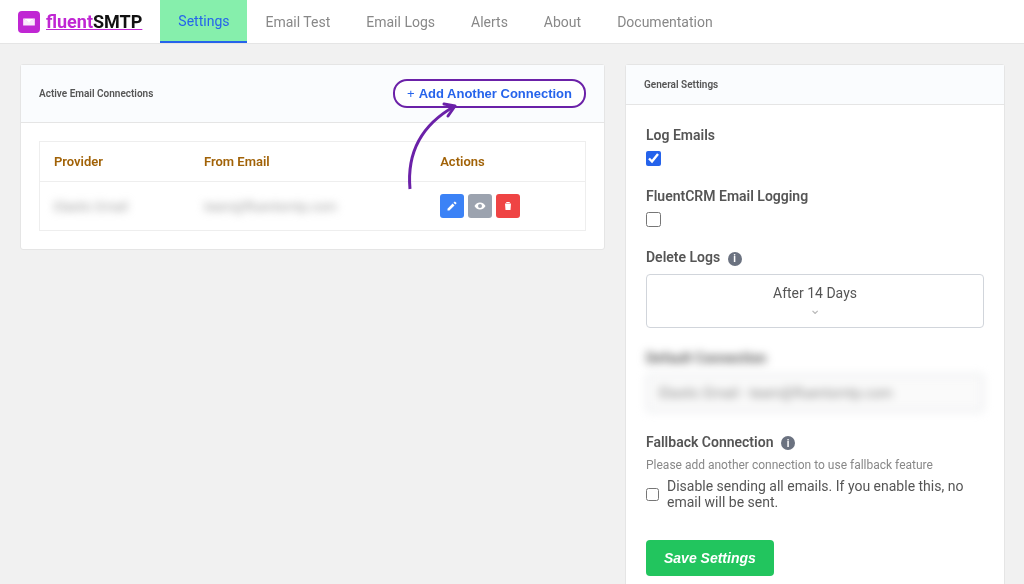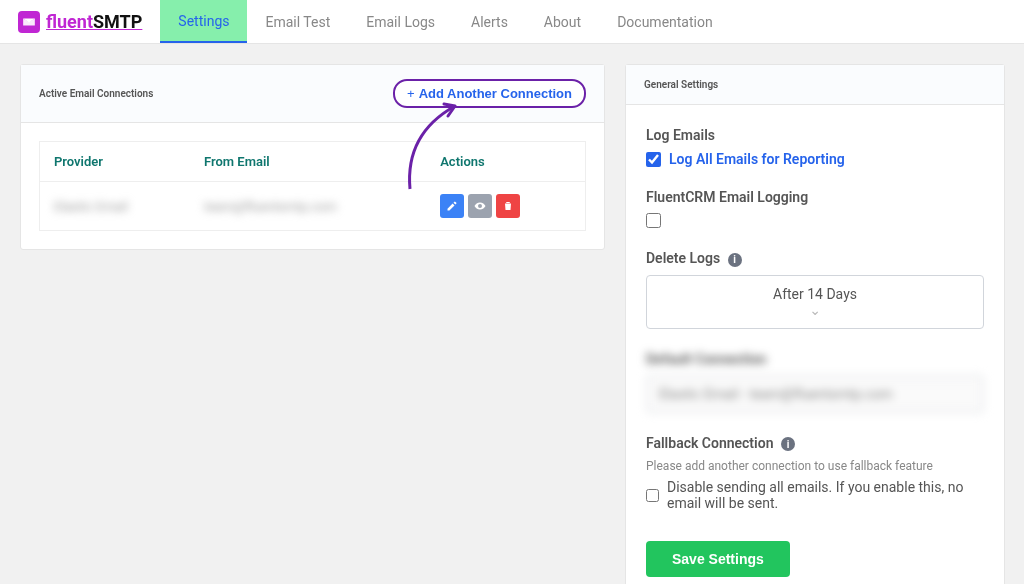--- a/index.html
+++ b/index.html
@@ -14,42 +14,42 @@
   .tab.active { color: #2563eb; background: #86efac; border-bottom: 2px solid #2563eb; }
   .main { display: flex; gap: 20px; padding: 20px; align-items: flex-start; }
   .panel { background: #fff; border: 1px solid #e5e5e5; border-radius: 3px; }
   .panel-header { padding: 14px 18px; border-bottom: 1px solid #e5e5e5; display: flex; justify-content: space-between; align-items: center; background:#fafcfe; }
   .panel-title { font-weight: 600; color: #555; font-size: 10px; }
   .left-col { flex: 0 0 585px; }
   .right-col { flex: 1; min-width: 380px; }
   .add-btn { border: 2px solid #6b21a8; color: #2563eb; background: #fff; border-radius: 14px; padding: 5px 12px; font-weight: 600; font-size: 13px; cursor: pointer; display:flex; align-items:center; gap:4px; }
   .add-btn .plus { color: #2563eb; font-weight: 400; }
   .table { width: 100%; border-collapse: collapse; margin: 18px; width: calc(100% - 36px); border: 1px solid #eee; }
-  .table th, .table td { text-align: left; padding: 12px 14px; border-bottom: 1px solid #eee; color:#0f766e; font-weight:600; font-size:13px; }
+  .table th, .table td { text-align: left; padding: 12px 14px; border-bottom: 1px solid #eee; color:#a16207; font-weight:600; font-size:13px; }
   .table td { font-weight: 400; color: #888; }
   .table th.actions, .table td.actions { }
   .blurred { filter: blur(4px); color:#999; }
   .action-btns { display: inline-flex; gap: 4px; justify-content: center; }
   .abtn { width: 24px; height: 24px; border-radius: 3px; display:flex; align-items:center; justify-content:center; cursor:pointer; }
   .abtn.edit { background:#3b82f6; }
   .abtn.view { background:#9ca3af; }
   .abtn.del  { background:#ef4444; }
   .abtn svg { width:12px; height:12px; }
   .settings-body { padding: 18px 20px; }
   .section-label { font-weight: 600; color: #555; margin: 22px 0 8px; font-size: 14px; }
   .section-label:first-child { margin-top: 4px; }
   .check-row { display: flex; align-items: center; gap: 8px; margin: 6px 0 10px; }
   .check-row input[type=checkbox] { width: 15px; height: 15px; accent-color: #2563eb; }
   .check-row label.blue { color: #2563eb; font-weight: 600; }
   .check-row label { color: #555; }
   .select-box { width: 100%; border: 1px solid #d1d5db; border-radius: 4px; padding: 10px 12px; color: #555; background:#fff; display:flex; justify-content:space-between; align-items:center; cursor:pointer;flex-direction:column; }
   .info-icon { display:inline-flex; width:14px; height:14px; border-radius:50%; background:#6b7280; color:#fff; align-items:center; justify-content:center; font-size:10px; font-weight:700; margin-left:4px; }
   .blurred-box { filter: blur(4px); border:1px solid #d1d5db; border-radius:4px; padding:10px 12px; color:#888; background:#fafafa; margin-top:6px; }
   .helper { color: #888; font-size: 12px; margin-top: 4px; }
-  .save-btn { background: #22c55e; color: #fff; border: none; border-radius: 4px; padding: 10px 26px; font-weight: 600; font-size: 14px; cursor: pointer; margin-top: 20px; }
+  .save-btn { background: #22c55e; color: #fff; border: none; border-radius: 4px; padding: 10px 18px; font-weight: 600; font-size: 14px; cursor: pointer; margin-top: 20px; font-style: italic; }
   .annot-arrow { position: absolute; pointer-events: none; }
   .left-panel-wrap { position: relative; }
   .chev { color:#bbb; }
 </style>
 </head>
 <body>
 
 <div class="topbar">
   <div class="logo">
     <span class="icon-box">
@@ -126,21 +126,20 @@
   <div class="right-col">
     <div class="panel">
       <div class="panel-header">
         <span class="panel-title">General Settings</span>
       </div>
       <div class="settings-body">
 
         <div class="section-label">Log Emails</div>
         <div class="check-row">
           <input type="checkbox" checked="" style="">
-          <label class="blue">Log All Emails for Reporting</label>
         </div>
 
         <div class="section-label">FluentCRM Email Logging</div>
         <div class="check-row">
           <input type="checkbox" style="">
         </div>
 
         <div class="section-label">
           <span>Delete Logs</span>
           <span class="info-icon">i</span>

